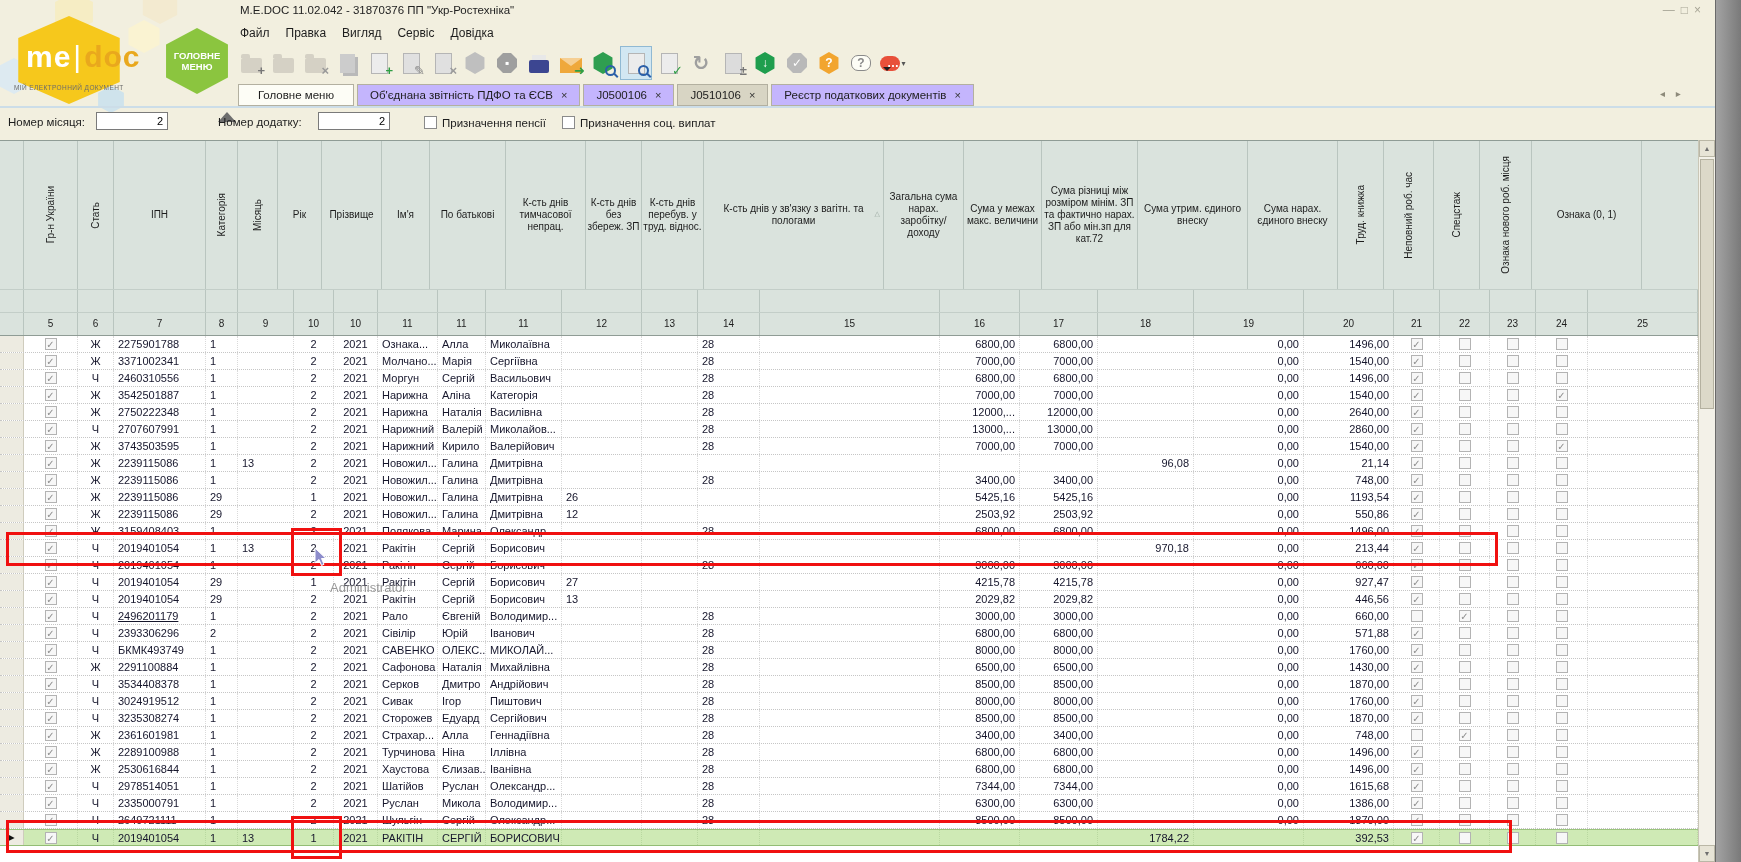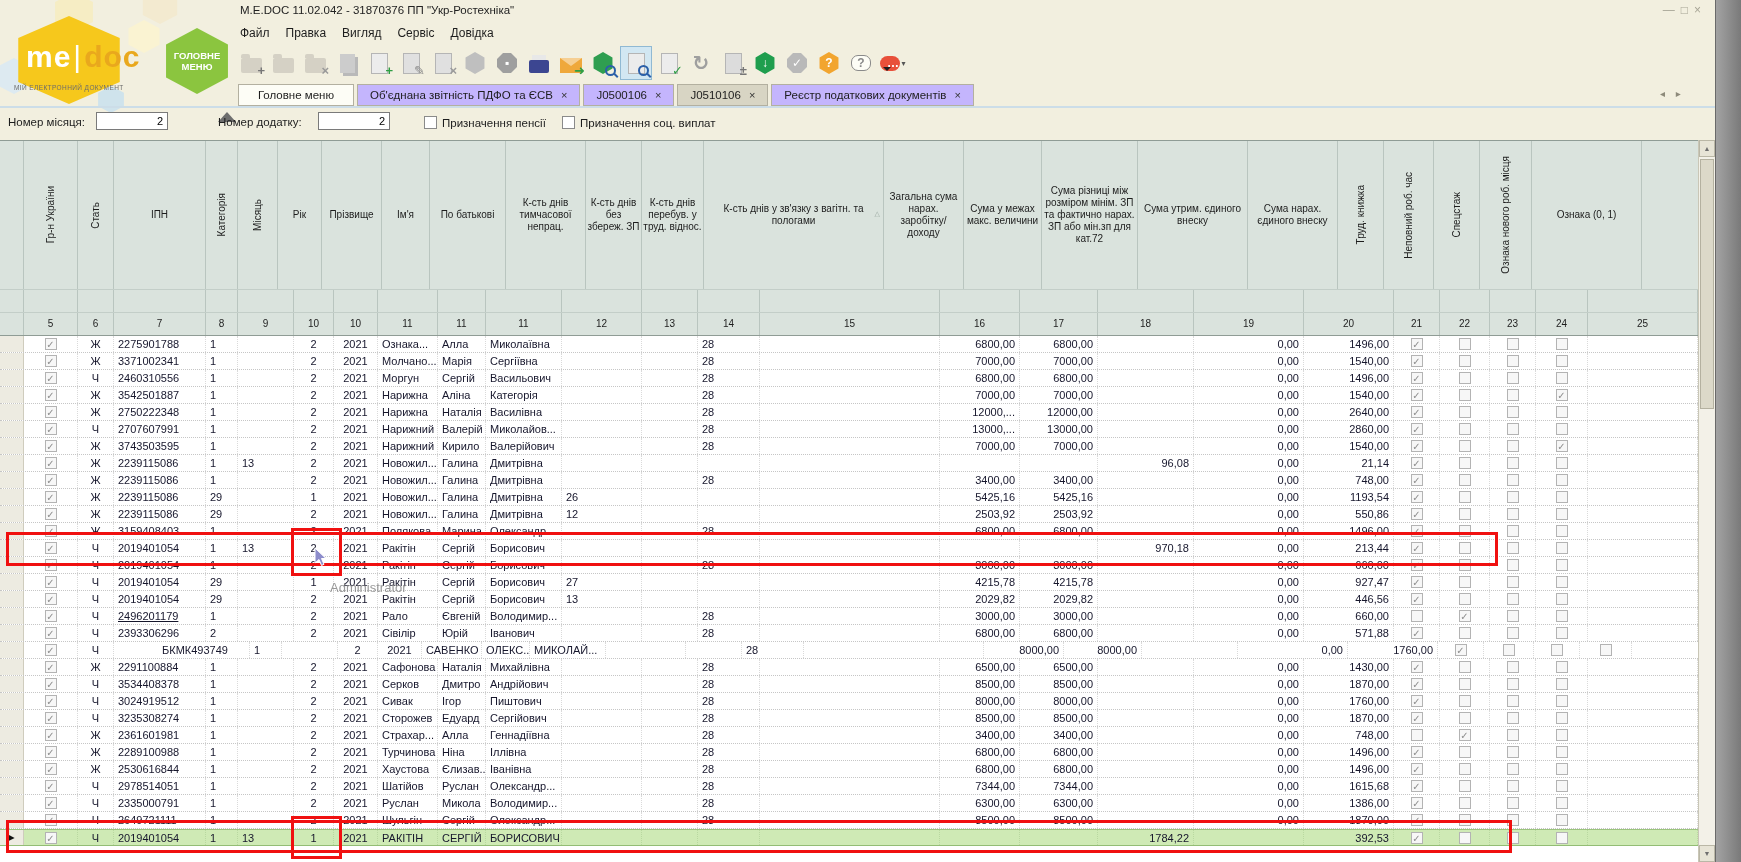--- a/index.html
+++ b/index.html
@@ -1038,21 +1038,21 @@
             <span class="cb"></span>
           </span>
           <span class="tc al-c" style="width: 110px;"></span>
         </div>
         <div class="trow">
           <span class="gut"></span>
           <span class="tc al-c" style="width: 54px;">
             <span class="cb">✓</span>
           </span>
           <span class="tc al-c" style="width: 36px;">Ч</span>
-          <span class="tc al-l" style="width: 92px; margin-left: 44px;">БКМК493749</span>
+          <span class="tc al-l" style="width: 92px;">БКМК493749</span>
           <span class="tc al-l" style="width: 32px;">1</span>
           <span class="tc al-l" style="width: 56px;"></span>
           <span class="tc al-c" style="width: 40px;">2</span>
           <span class="tc al-c" style="width: 44px;">2021</span>
           <span class="tc al-l" style="width: 60px;">САВЕНКО</span>
           <span class="tc al-l" style="width: 48px;">ОЛЕКС...</span>
           <span class="tc al-l" style="width: 76px;">МИКОЛАЙ...</span>
           <span class="tc al-l" style="width: 80px;"></span>
           <span class="tc al-l" style="width: 56px;"></span>
           <span class="tc al-l" style="width: 62px;">28</span>

